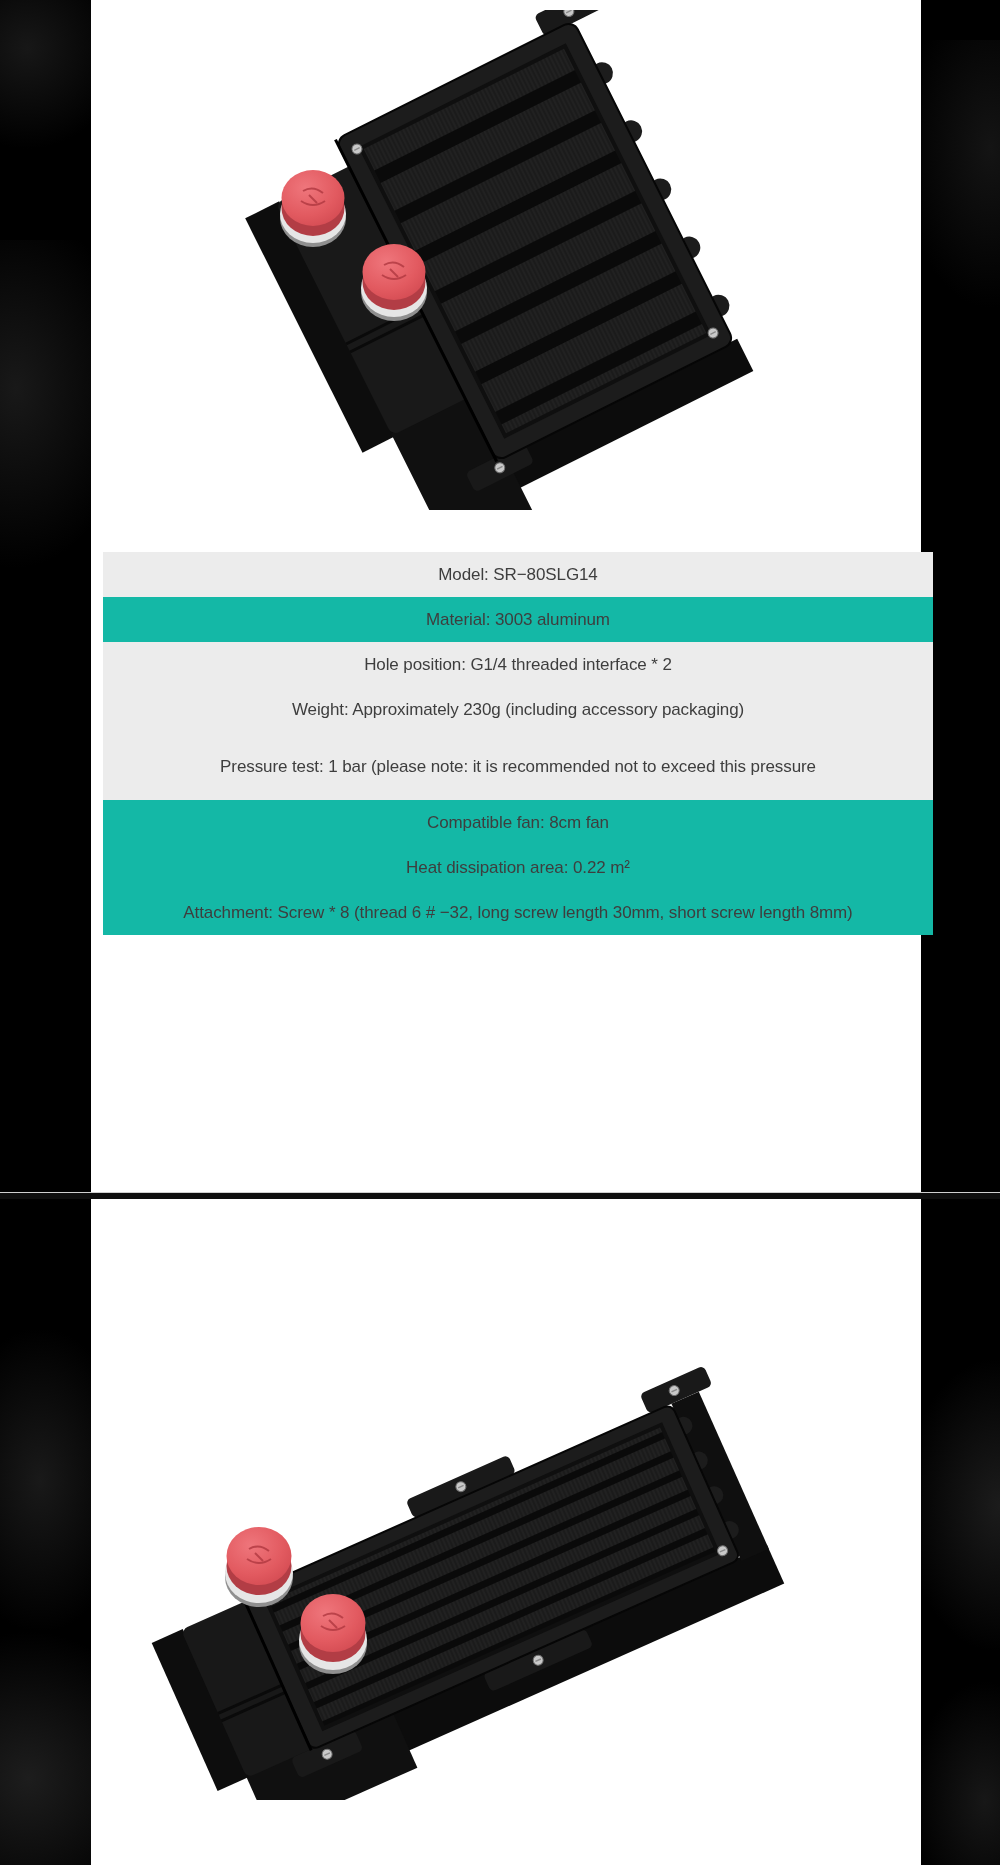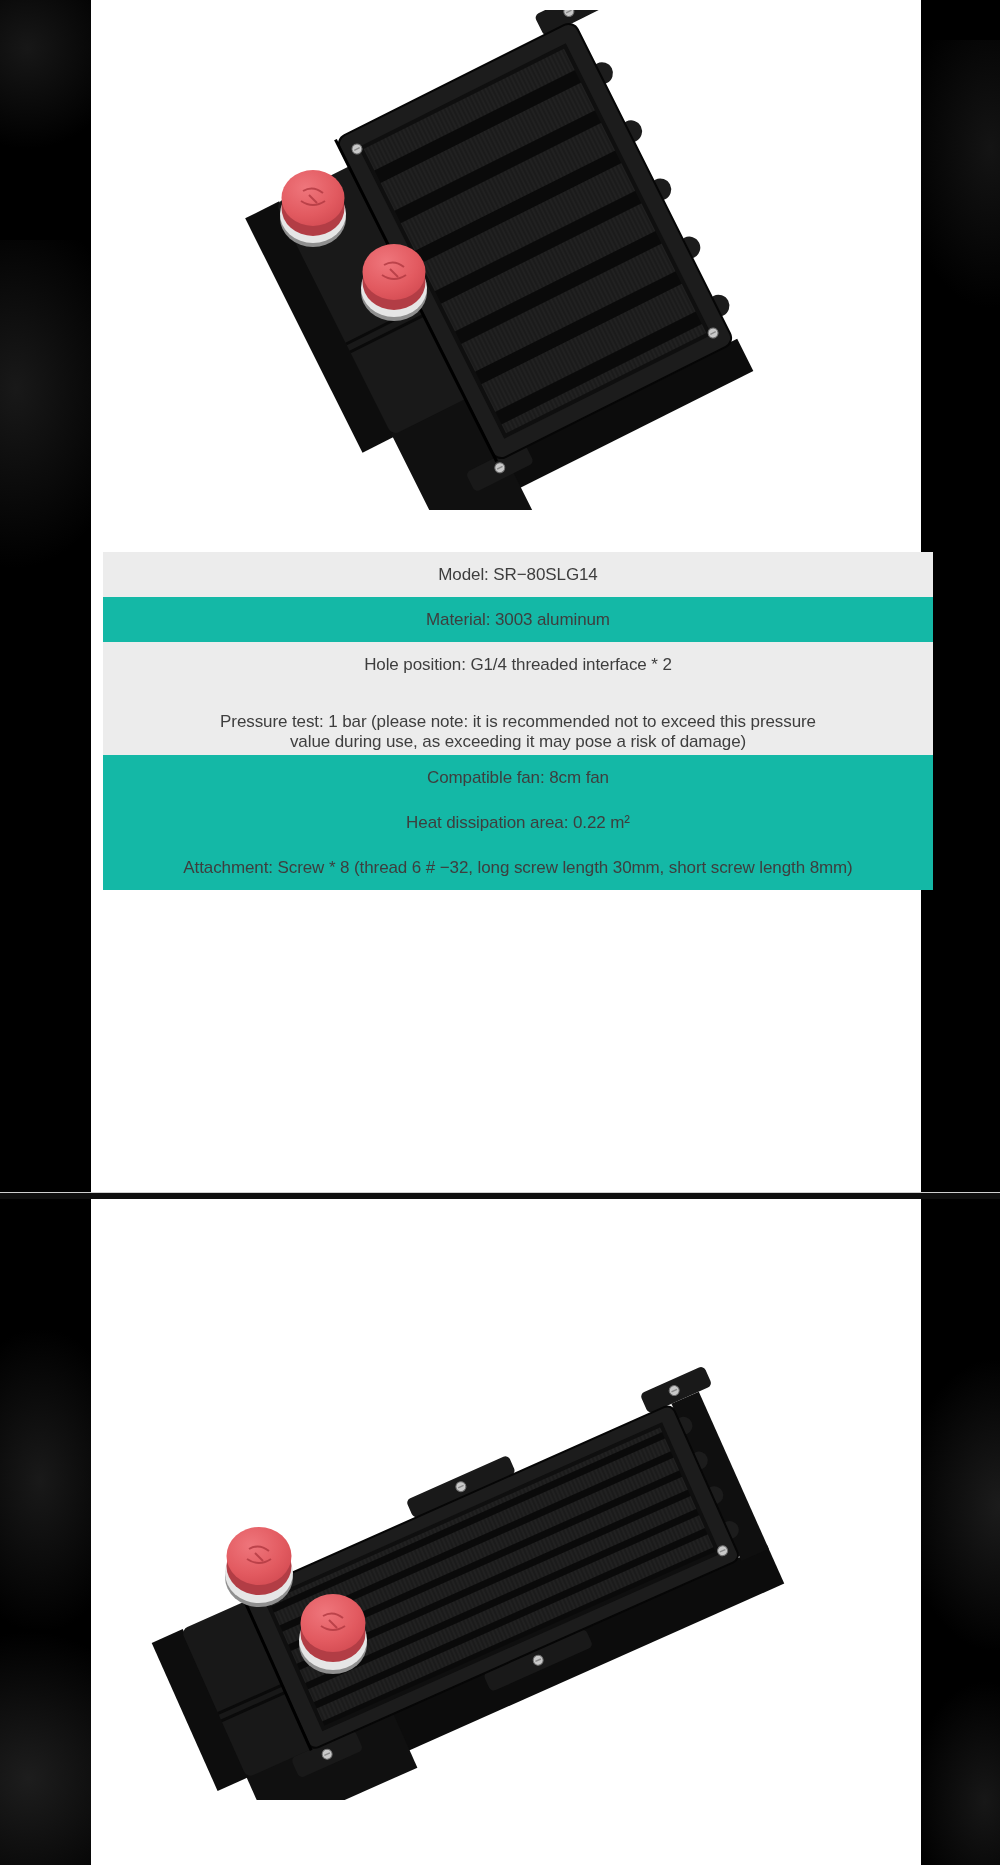--- a/index.html
+++ b/index.html
@@ -121,23 +121,23 @@
           <path d="M -4 -8 l 8 8"></path>
       </g>
     </g>
   </svg>
 </div>
 
 <div class="spec-table">
   <div class="spec-row alt"><span>Model: SR−80SLG14</span></div>
   <div class="spec-row"><span>Material: 3003 aluminum</span></div>
   <div class="spec-row alt"><span>Hole position: G1/4 threaded interface * 2</span></div>
+  <div class="spec-row alt"><span>Weight: Approximately 230g (including accessory packaging)</span></div>
   <div class="spec-row alt two-line">
     <span>Pressure test: 1 bar (please note: it is recommended not to exceed this pressure</span>
-    <span>value during use, as exceeding it may pose a risk of damage)</span>
   </div>
   <div class="spec-row"><span>Compatible fan: 8cm fan</span></div>
   <div class="spec-row"><span>Heat dissipation area: 0.22 m²</span></div>
   <div class="spec-row"><span>Attachment: Screw * 8 (thread 6 # −32, long screw length 30mm, short screw length 8mm)</span></div>
 </div>
 
 <div class="divider"></div>
 
 <div class="product-figure" id="fig2" role="img" aria-label="Black aluminum 240mm water cooling radiator, angled view, two red G1/4 port caps at left end">
   <svg width="660" height="500" viewBox="0 0 660 500" xmlns="http://www.w3.org/2000/svg">

